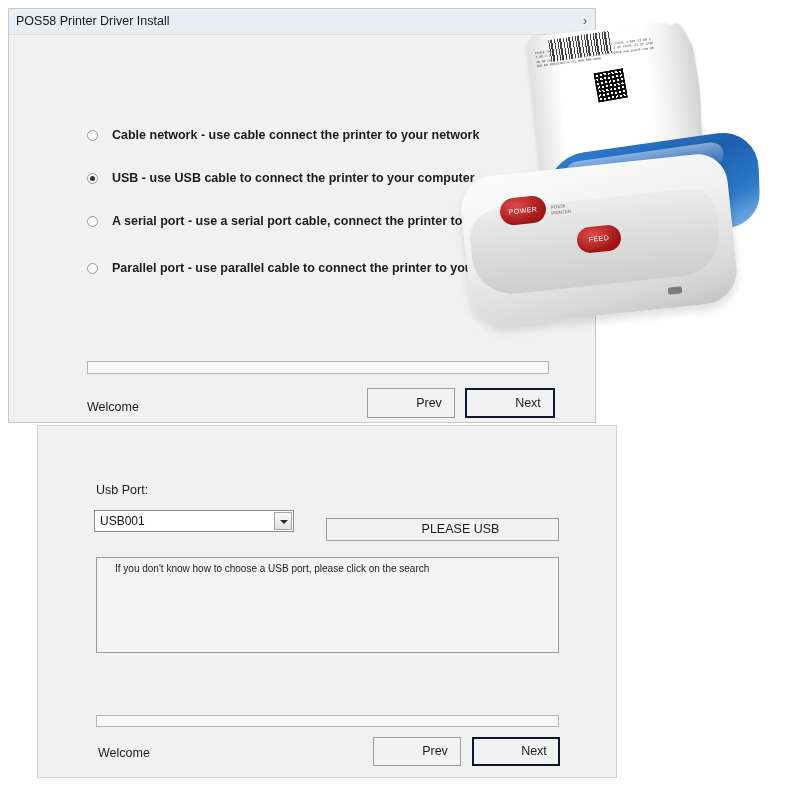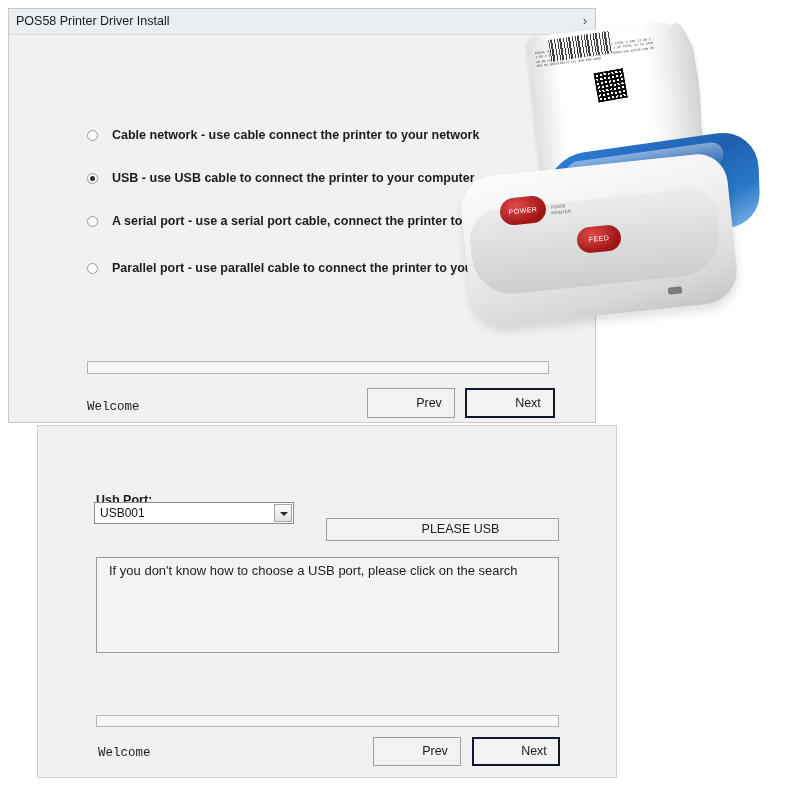--- a/index.html
+++ b/index.html
@@ -103,21 +103,20 @@
     background: #f7f7f7;
     border: 1px solid #b4b4b4;
     box-sizing: border-box;
   }
 
   .status-text {
     position: absolute;
     font-size: 12.5px;
     color: #1c1c1c;
     white-space: nowrap;
-    font-family: Liberation Mono, monospace;
   }
 
   .btn {
     position: absolute;
     background: #f2f2f2;
     border: 1px solid #9e9e9e;
     box-sizing: border-box;
     font-family: "Liberation Sans", sans-serif;
     font-size: 12.5px;
     color: #1c1c1c;
@@ -308,21 +307,21 @@
   }
   .field-label {
     position: absolute;
     font-size: 12.5px;
     color: #1c1c1c;
     white-space: nowrap;
   }
   .combo {
     position: absolute;
     left: 56px;
-    top: 76px;
+    top: 84px;
     width: 200px;
     height: 22px;
     background: #ffffff;
     border: 1px solid #8c8c8c;
     box-sizing: border-box;
   }
   .combo-value {
     position: absolute;
     left: 5px;
     top: 3px;
@@ -353,23 +352,23 @@
     left: 58px;
     top: 131px;
     width: 463px;
     height: 96px;
     background: #f4f4f4;
     border: 1px solid #9a9a9a;
     box-sizing: border-box;
   }
   .textarea-text {
     position: absolute;
-    left: 12px;
+    left: 18px;
     top: 5px;
-    font-size: 13px;
+    font-size: 10px;
     color: #1c1c1c;
     white-space: nowrap;
   }
 </style>
 </head>
 <body>
 
 <div id="root">
 
   <div class="window1">
@@ -429,21 +428,21 @@
       <div class="btn-power">POWER</div>
       <div class="small-label">POS58
 PRINTER</div>
       <div class="btn-feed">FEED</div>
       <div class="usb-port"></div>
     </div>
   </div>
 
   <div class="window2">
 
-    <div class="field-label" style="left:58px; top:67px;font-weight:bold;">Usb Port:</div>
+    <div class="field-label" style="left:58px; top:57px;">Usb Port:</div>
 
     <div class="combo">
       <span class="combo-value">USB001</span>
       <span class="combo-arrow"></span>
     </div>
 
     <div class="btn" style="left:288px; top:92px; width:233px; height:23px; line-height:21px;">PLEASE USB</div>
 
     <div class="textarea">
       <div class="textarea-text">If you don't know how to choose a USB port, please click on the search</div>

